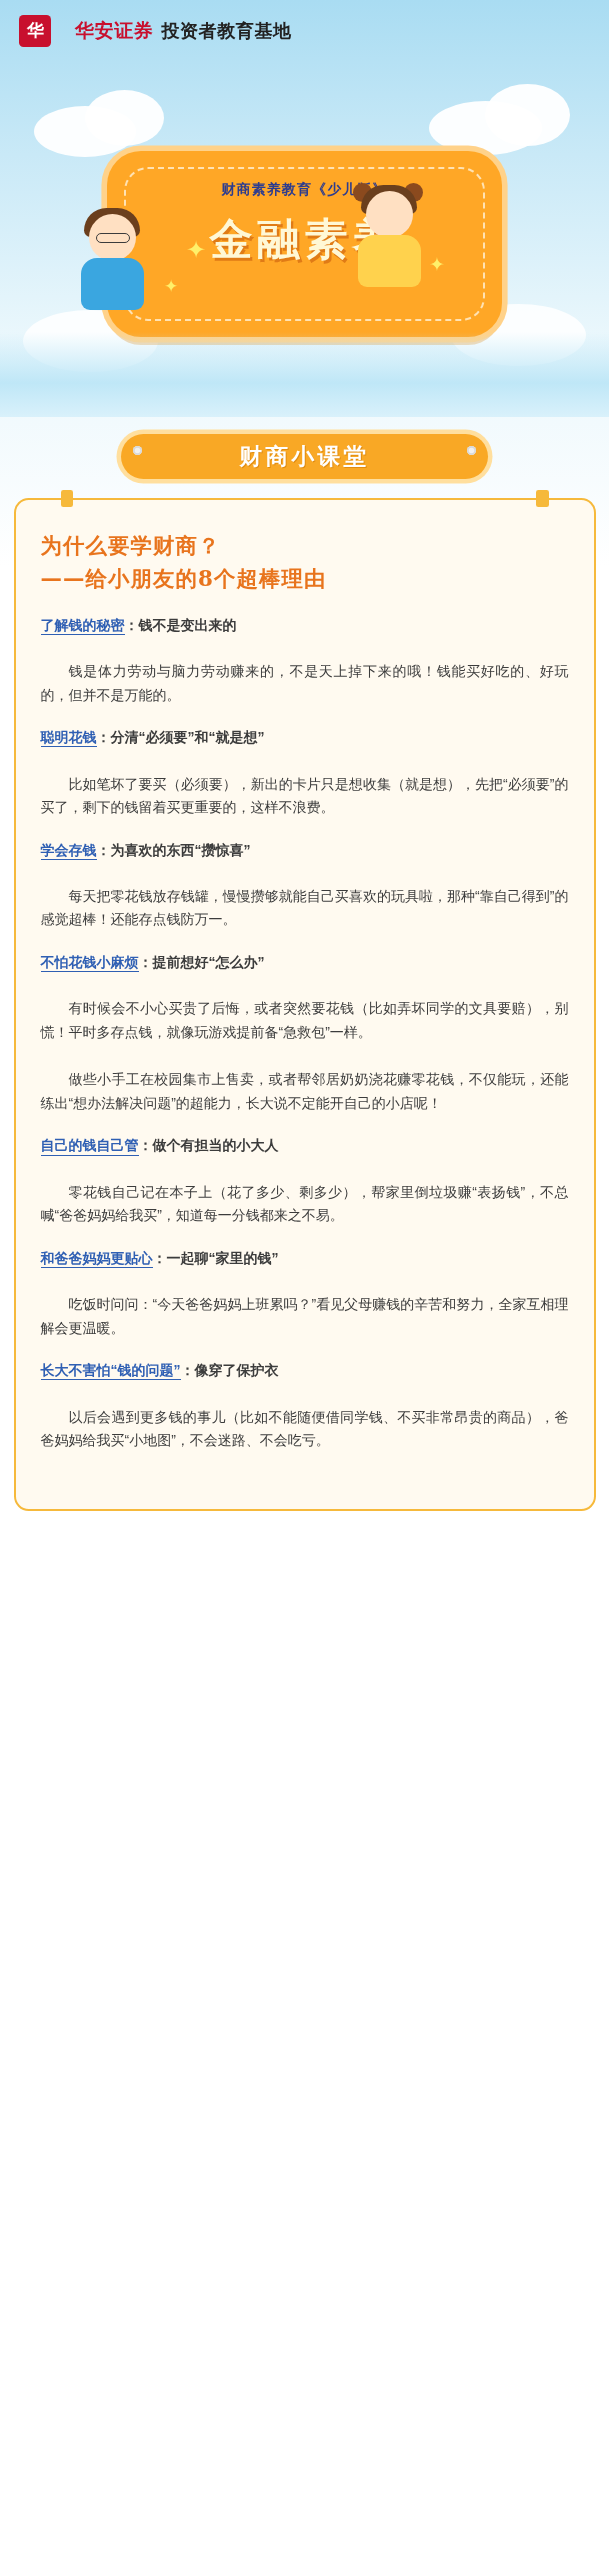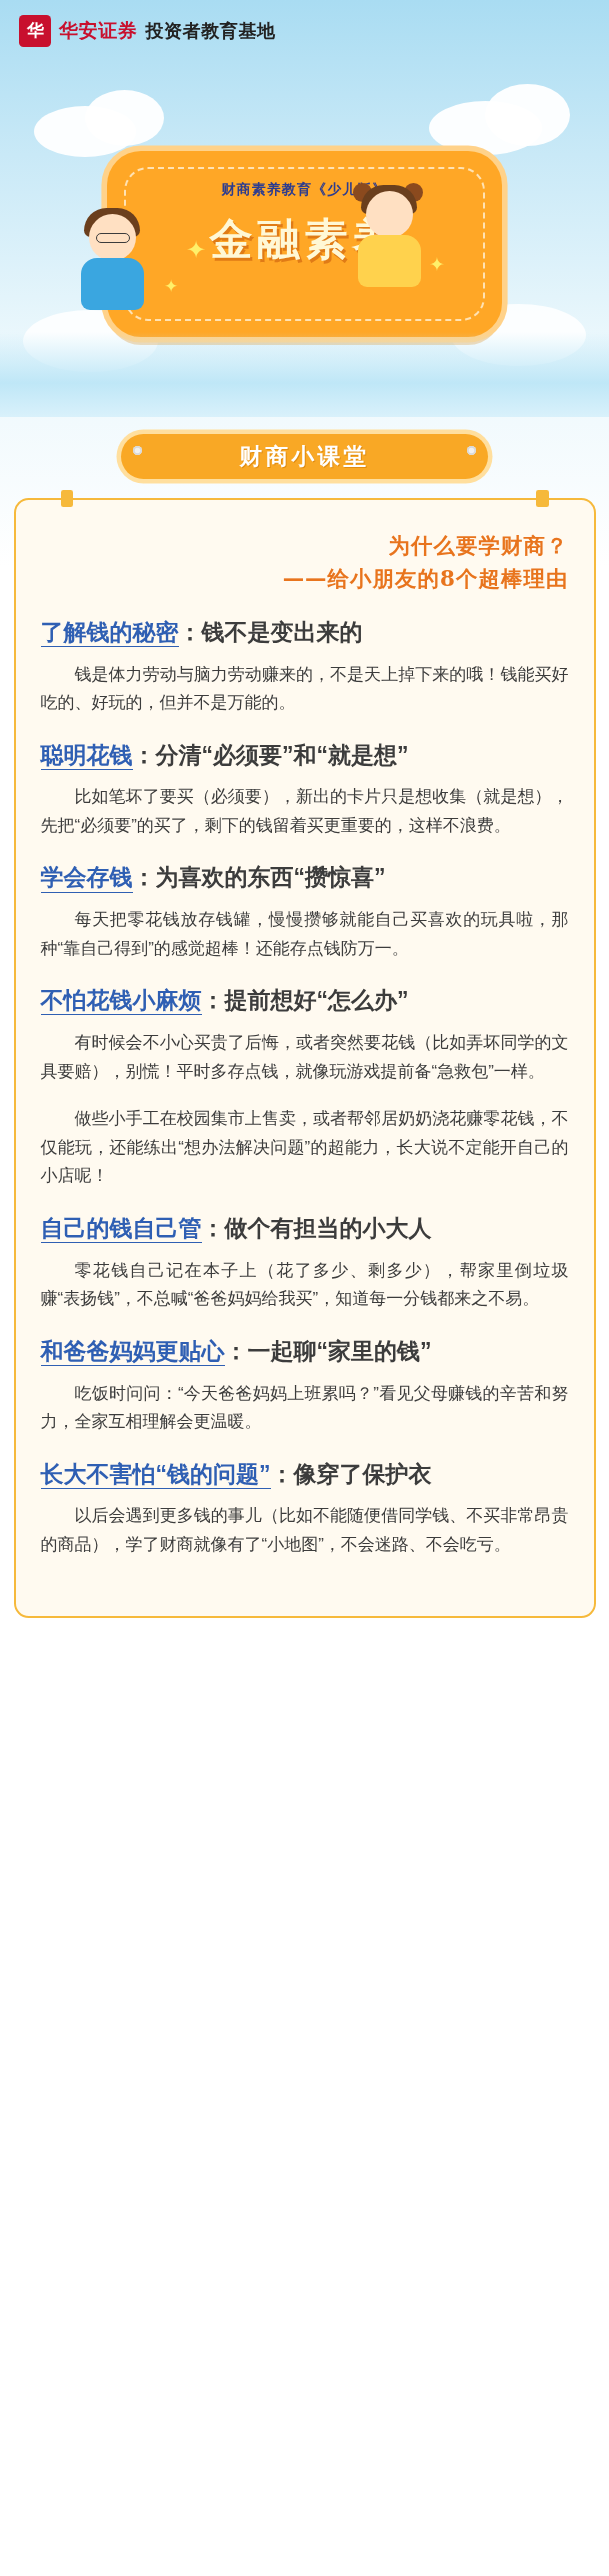--- a/index.html
+++ b/index.html
@@ -16,21 +16,21 @@
 
   
   .logo-bar { display:flex; align-items:center; gap:8px; padding:14.7px 0 0 19px; }
   .logo-mark {
     width:32px; height:32px; border-radius:4.5px;
     background:#c8102e; color:#fff; display:flex; align-items:center; justify-content:center;
     font-size:17px; font-weight:bold; letter-spacing:-1.1px;
     font-family:"DejaVu Serif","Liberation Serif",serif;
   }
   .logo-text { font-size:19px; font-weight:bold; color:#c8102e; letter-spacing:0.6px;
-    font-family:"DejaVu Serif","Liberation Serif",serif; }
+    font-family:"DejaVu Serif","Liberation Serif",serif;margin-left:16px; }
   .logo-sub { font-size:18px; font-weight:bold; color:#222; letter-spacing:0.6px;
     font-family:"DejaVu Serif","Liberation Serif",serif; }
 
   
   .hero { position:relative; margin:20.3px auto 0; width:609px; height:350px; }
   .clouds { position:absolute; inset:0; }
   .cloud { position:absolute; background:#fff; border-radius:50%; opacity:.95; }
   .hero-card {
     position:absolute; left:107px; top:84px; width:395px; height:186px;
     background:#ffa726; border-radius:34px;
@@ -88,28 +88,28 @@
   
   .board {
     position:relative; margin:19px 13.5px 22.6px; padding:30.5px 25px 34px;
     background:#fffaf0; border:2.3px solid #f6b93b; border-radius:14.7px;
   }
   .board::before, .board::after{
     content:""; position:absolute; top:-10.2px; width:12.4px; height:17px; background:#f6b93b; border-radius:2.3px;
   }
   .board::before { left:45px; } .board::after { right:45px; }
 
-  .q-title { text-align:right; color:#e8741d; font-weight:bold; line-height:1.5;
+  .q-title { text-align:left; color:#e8741d; font-weight:bold; line-height:1.5;
     font-size:21.4px; letter-spacing:1.1px; font-family:"DejaVu Serif","Liberation Serif",serif; }
   .q-title .l2 { display:block; }
 
   .item { margin-top:19px; }
-  .item-head { font-size:23px; line-height:1.6; color:#3c3c3c; font-weight:bold; }
+  .item-head { font-size:14px; line-height:1.6; color:#3c3c3c; font-weight:bold; }
   .item-head .key { color:#2f5fb3; border-bottom:1.7px solid #2f5fb3; padding-bottom:1.1px; }
-  .item-body { margin-top:10px; font-size:17px; line-height:1.68; color:#3c3c3c; text-indent:2em; text-align:justify; }
+  .item-body { margin-top:24px; font-size:14px; line-height:1.68; color:#3c3c3c; text-indent:2em; text-align:justify; }
 
   .bottom-space { height:22.6px; }
 </style>
 </head>
 <body>
 
 <div class="page">
 
   <div class="logo-bar">
     <div class="logo-mark">华</div>
@@ -212,20 +212,20 @@
       <div class="item-head">
         <span class="key">和爸爸妈妈更贴心</span><span>：一起聊“家里的钱”</span>
       </div>
       <div class="item-body">吃饭时问问：“今天爸爸妈妈上班累吗？”看见父母赚钱的辛苦和努力，全家互相理解会更温暖。</div>
     </div>
 
     <div class="item">
       <div class="item-head">
         <span class="key">长大不害怕“钱的问题”</span><span>：像穿了保护衣</span>
       </div>
-      <div class="item-body">以后会遇到更多钱的事儿（比如不能随便借同学钱、不买非常昂贵的商品），学了财商就像有了“小地图”，不会迷路、不会吃亏。</div>
+      <div class="item-body">以后会遇到更多钱的事儿（比如不能随便借同学钱、不买非常昂贵的商品），爸爸妈妈给我买“小地图”，不会迷路、不会吃亏。</div>
     </div>
 
     <div class="bottom-space"></div>
   </div>
 
 </div>
 
 
 </body></html>

